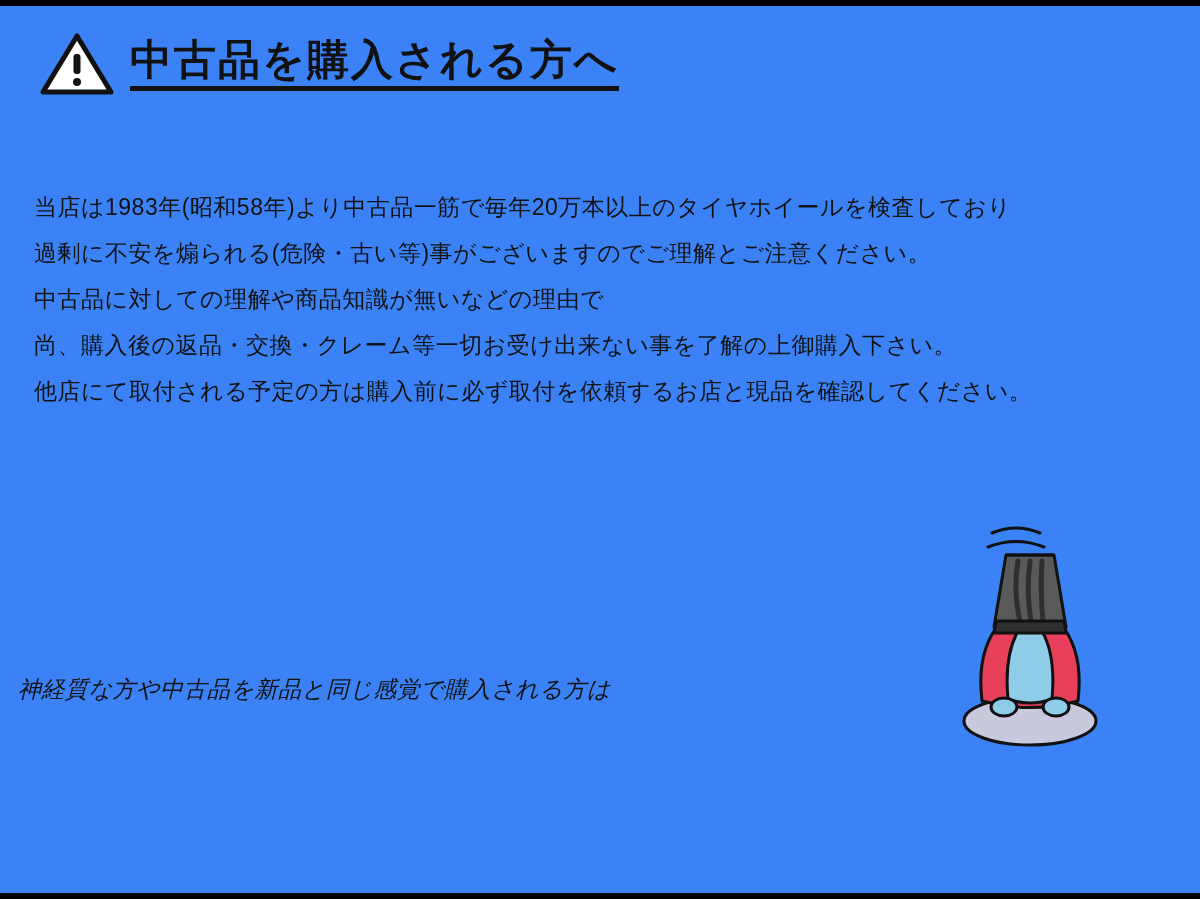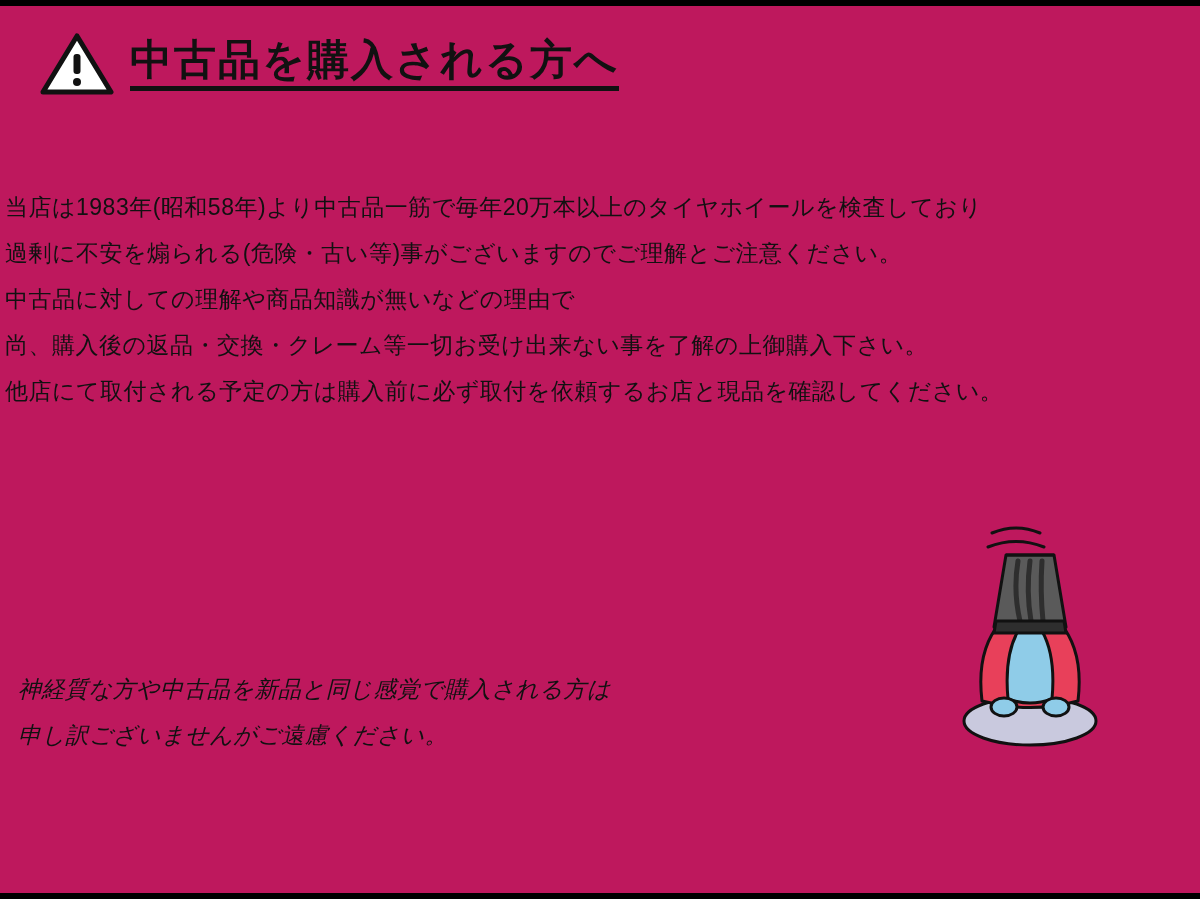--- a/index.html
+++ b/index.html
@@ -14,21 +14,21 @@
     color: #111111;
     overflow: hidden;
   }
   .page {
     position: relative;
     width: 1200px;
     height: 899px;
     box-sizing: border-box;
     border-top: 6px solid #000000;
     border-bottom: 6px solid #000000;
-    background: #be185d;
+    background: #3b82f6;
   }
   
   .header {
     position: absolute;
     left: 40px;
     top: 26px;
     display: flex;
     align-items: center;
     gap: 16px;
   }
@@ -43,21 +43,21 @@
     letter-spacing: 2px;
     color: #111111;
     border-bottom: 5px solid #111111;
     padding-bottom: 2px;
     line-height: 1.1;
     white-space: nowrap;
   }
   
   .body-block {
     position: absolute;
-    left: 5px;
+    left: 34px;
     top: 178px;
     width: 1060px;
   }
   .body-line {
     font-size: 23px;
     line-height: 46px;
     letter-spacing: 0.5px;
     color: #111111;
     white-space: nowrap;
   }
@@ -114,21 +114,20 @@
     <div class="body-line">当店は1983年(昭和58年)より中古品一筋で毎年20万本以上のタイヤホイールを検査しており</div>
     <div class="body-line">過剰に不安を煽られる(危険・古い等)事がございますのでご理解とご注意ください。</div>
     <div class="body-line">中古品に対しての理解や商品知識が無いなどの理由で</div>
     <div class="body-line">尚、購入後の返品・交換・クレーム等一切お受け出来ない事を了解の上御購入下さい。</div>
     <div class="body-line">他店にて取付される予定の方は購入前に必ず取付を依頼するお店と現品を確認してください。</div>
   </div>
 
 
   <div class="closing-block">
     <div class="closing-line">神経質な方や中古品を新品と同じ感覚で購入される方は</div>
-    <div class="closing-line">申し訳ございませんがご遠慮ください。</div>
   </div>
 
   <div class="mascot">
     <svg viewBox="0 0 200 245" width="200" height="245" aria-hidden="true">
 
       <g stroke="#111111" stroke-width="3" stroke-linecap="round" fill="none">
         <path d="M62 22 Q86 12 110 22"></path>
         <path d="M58 36 Q86 25 114 36"></path>
       </g>
 

